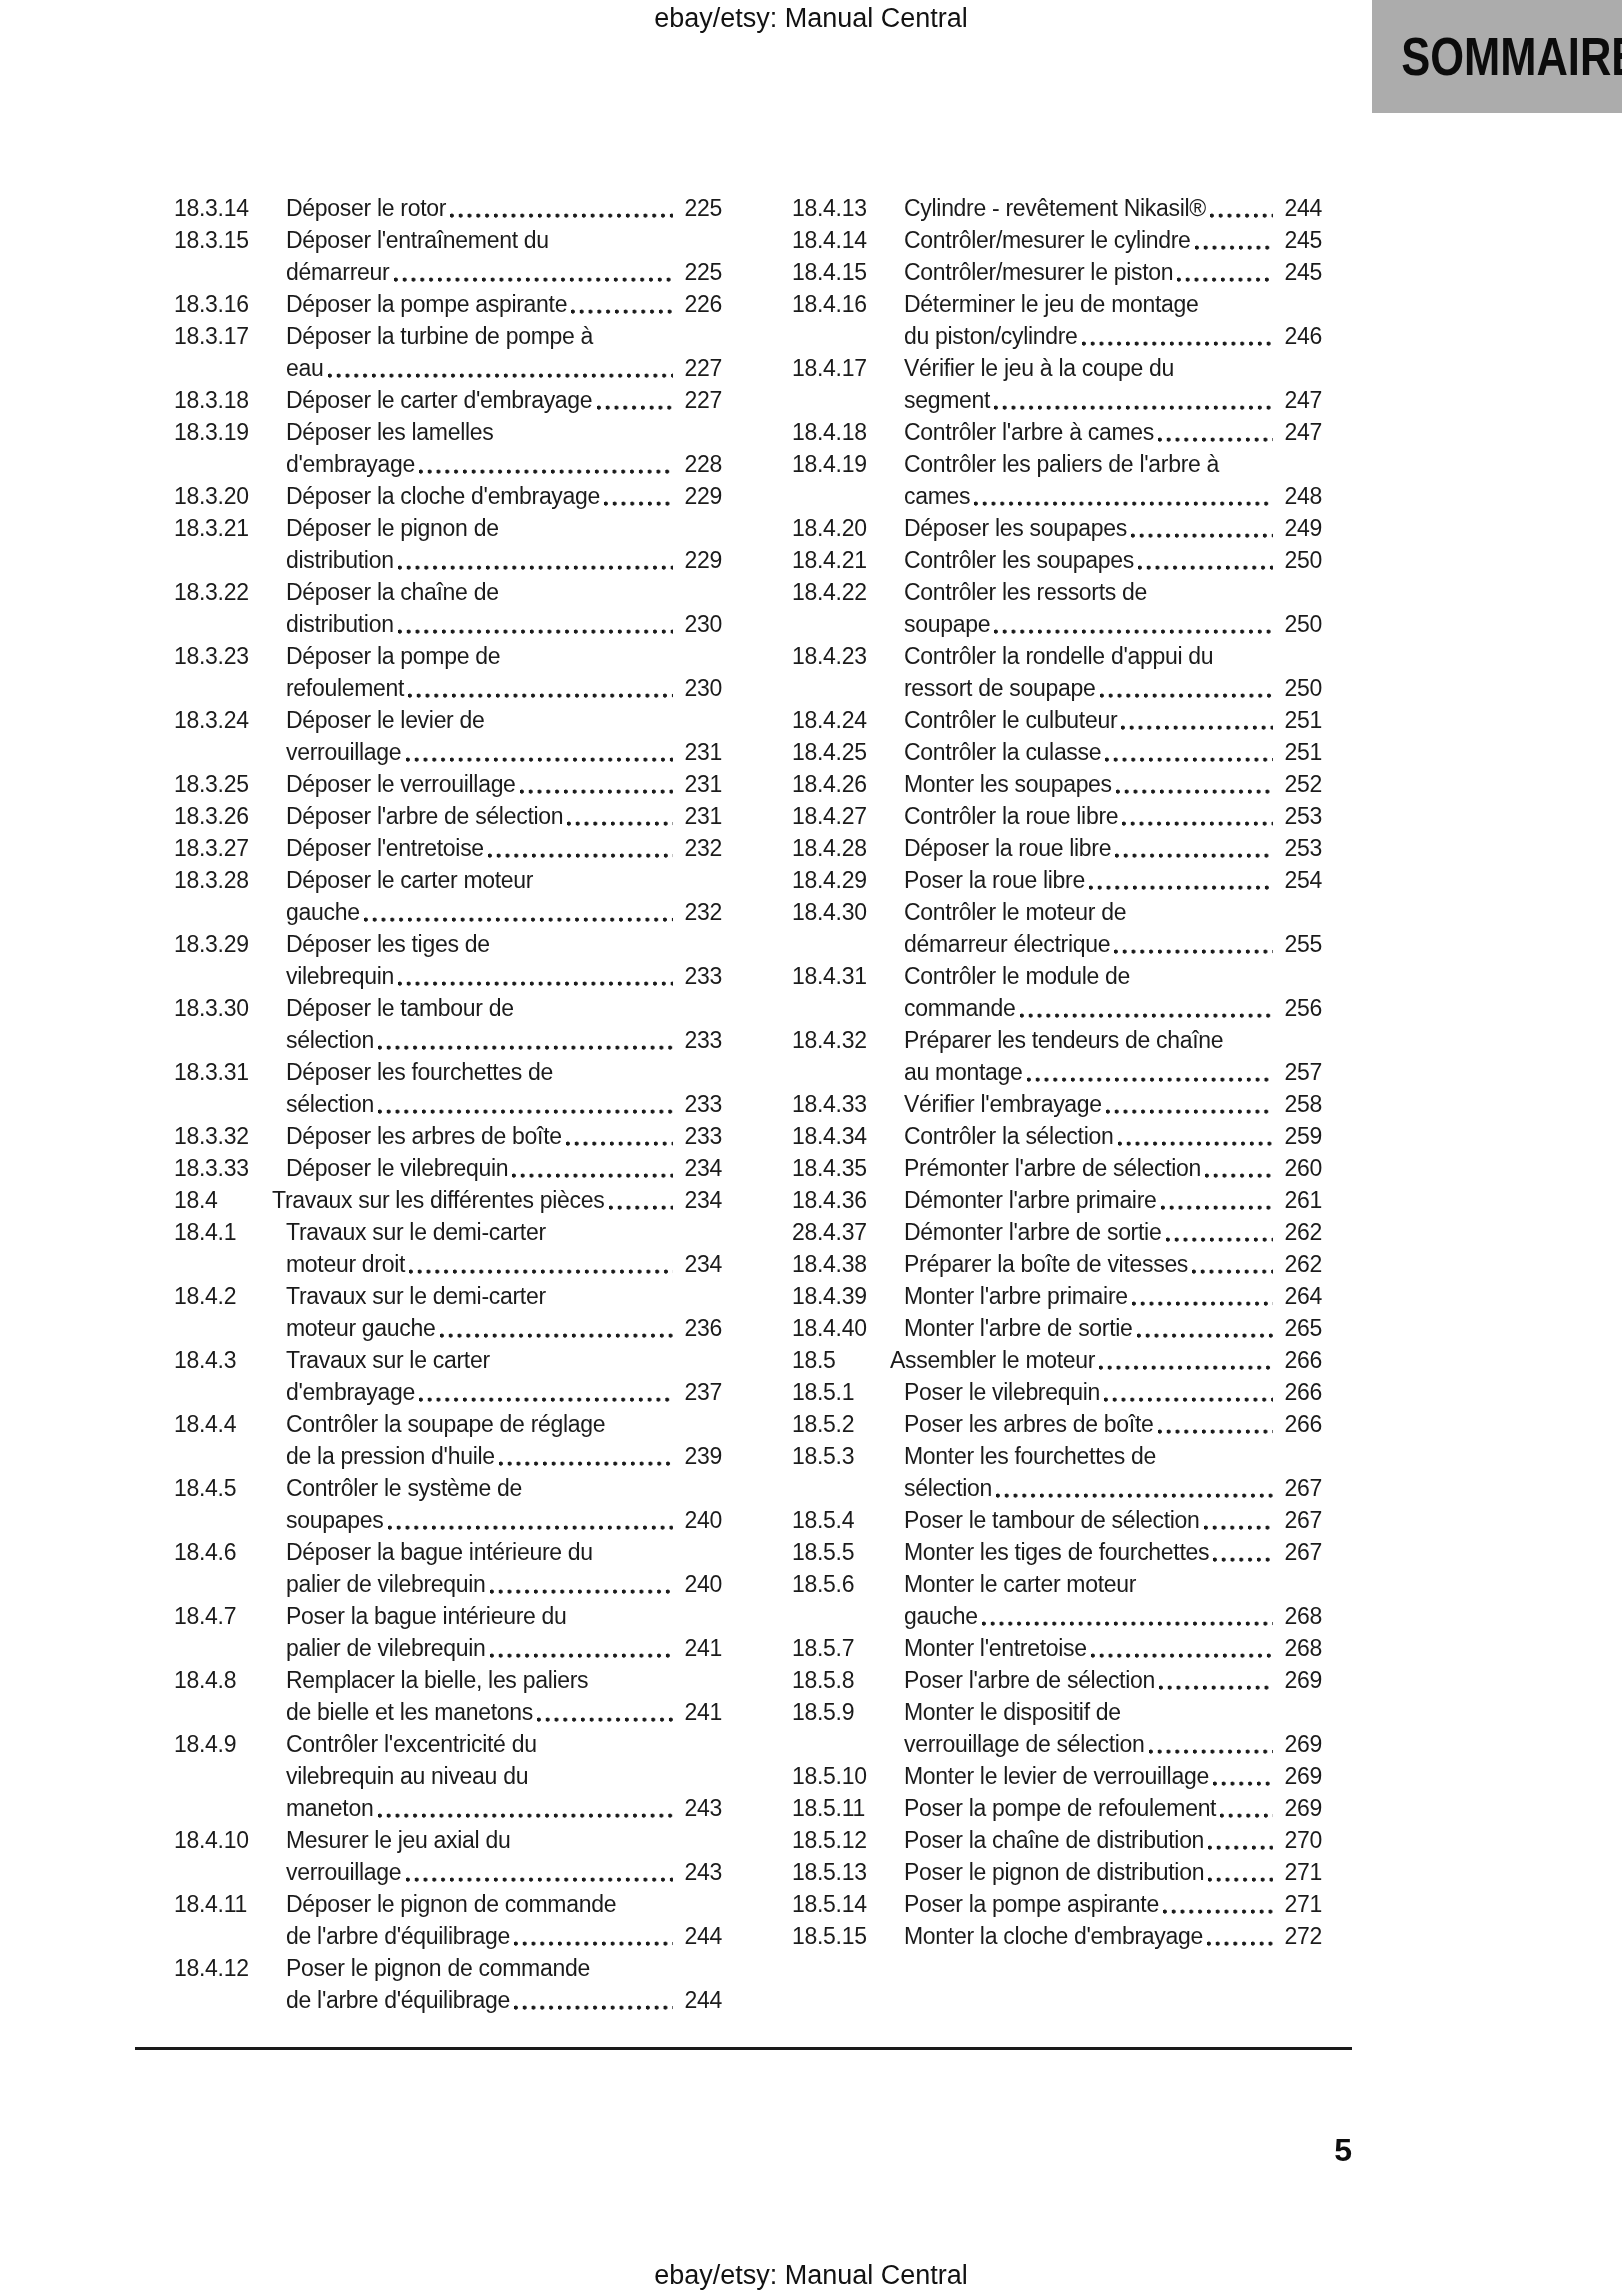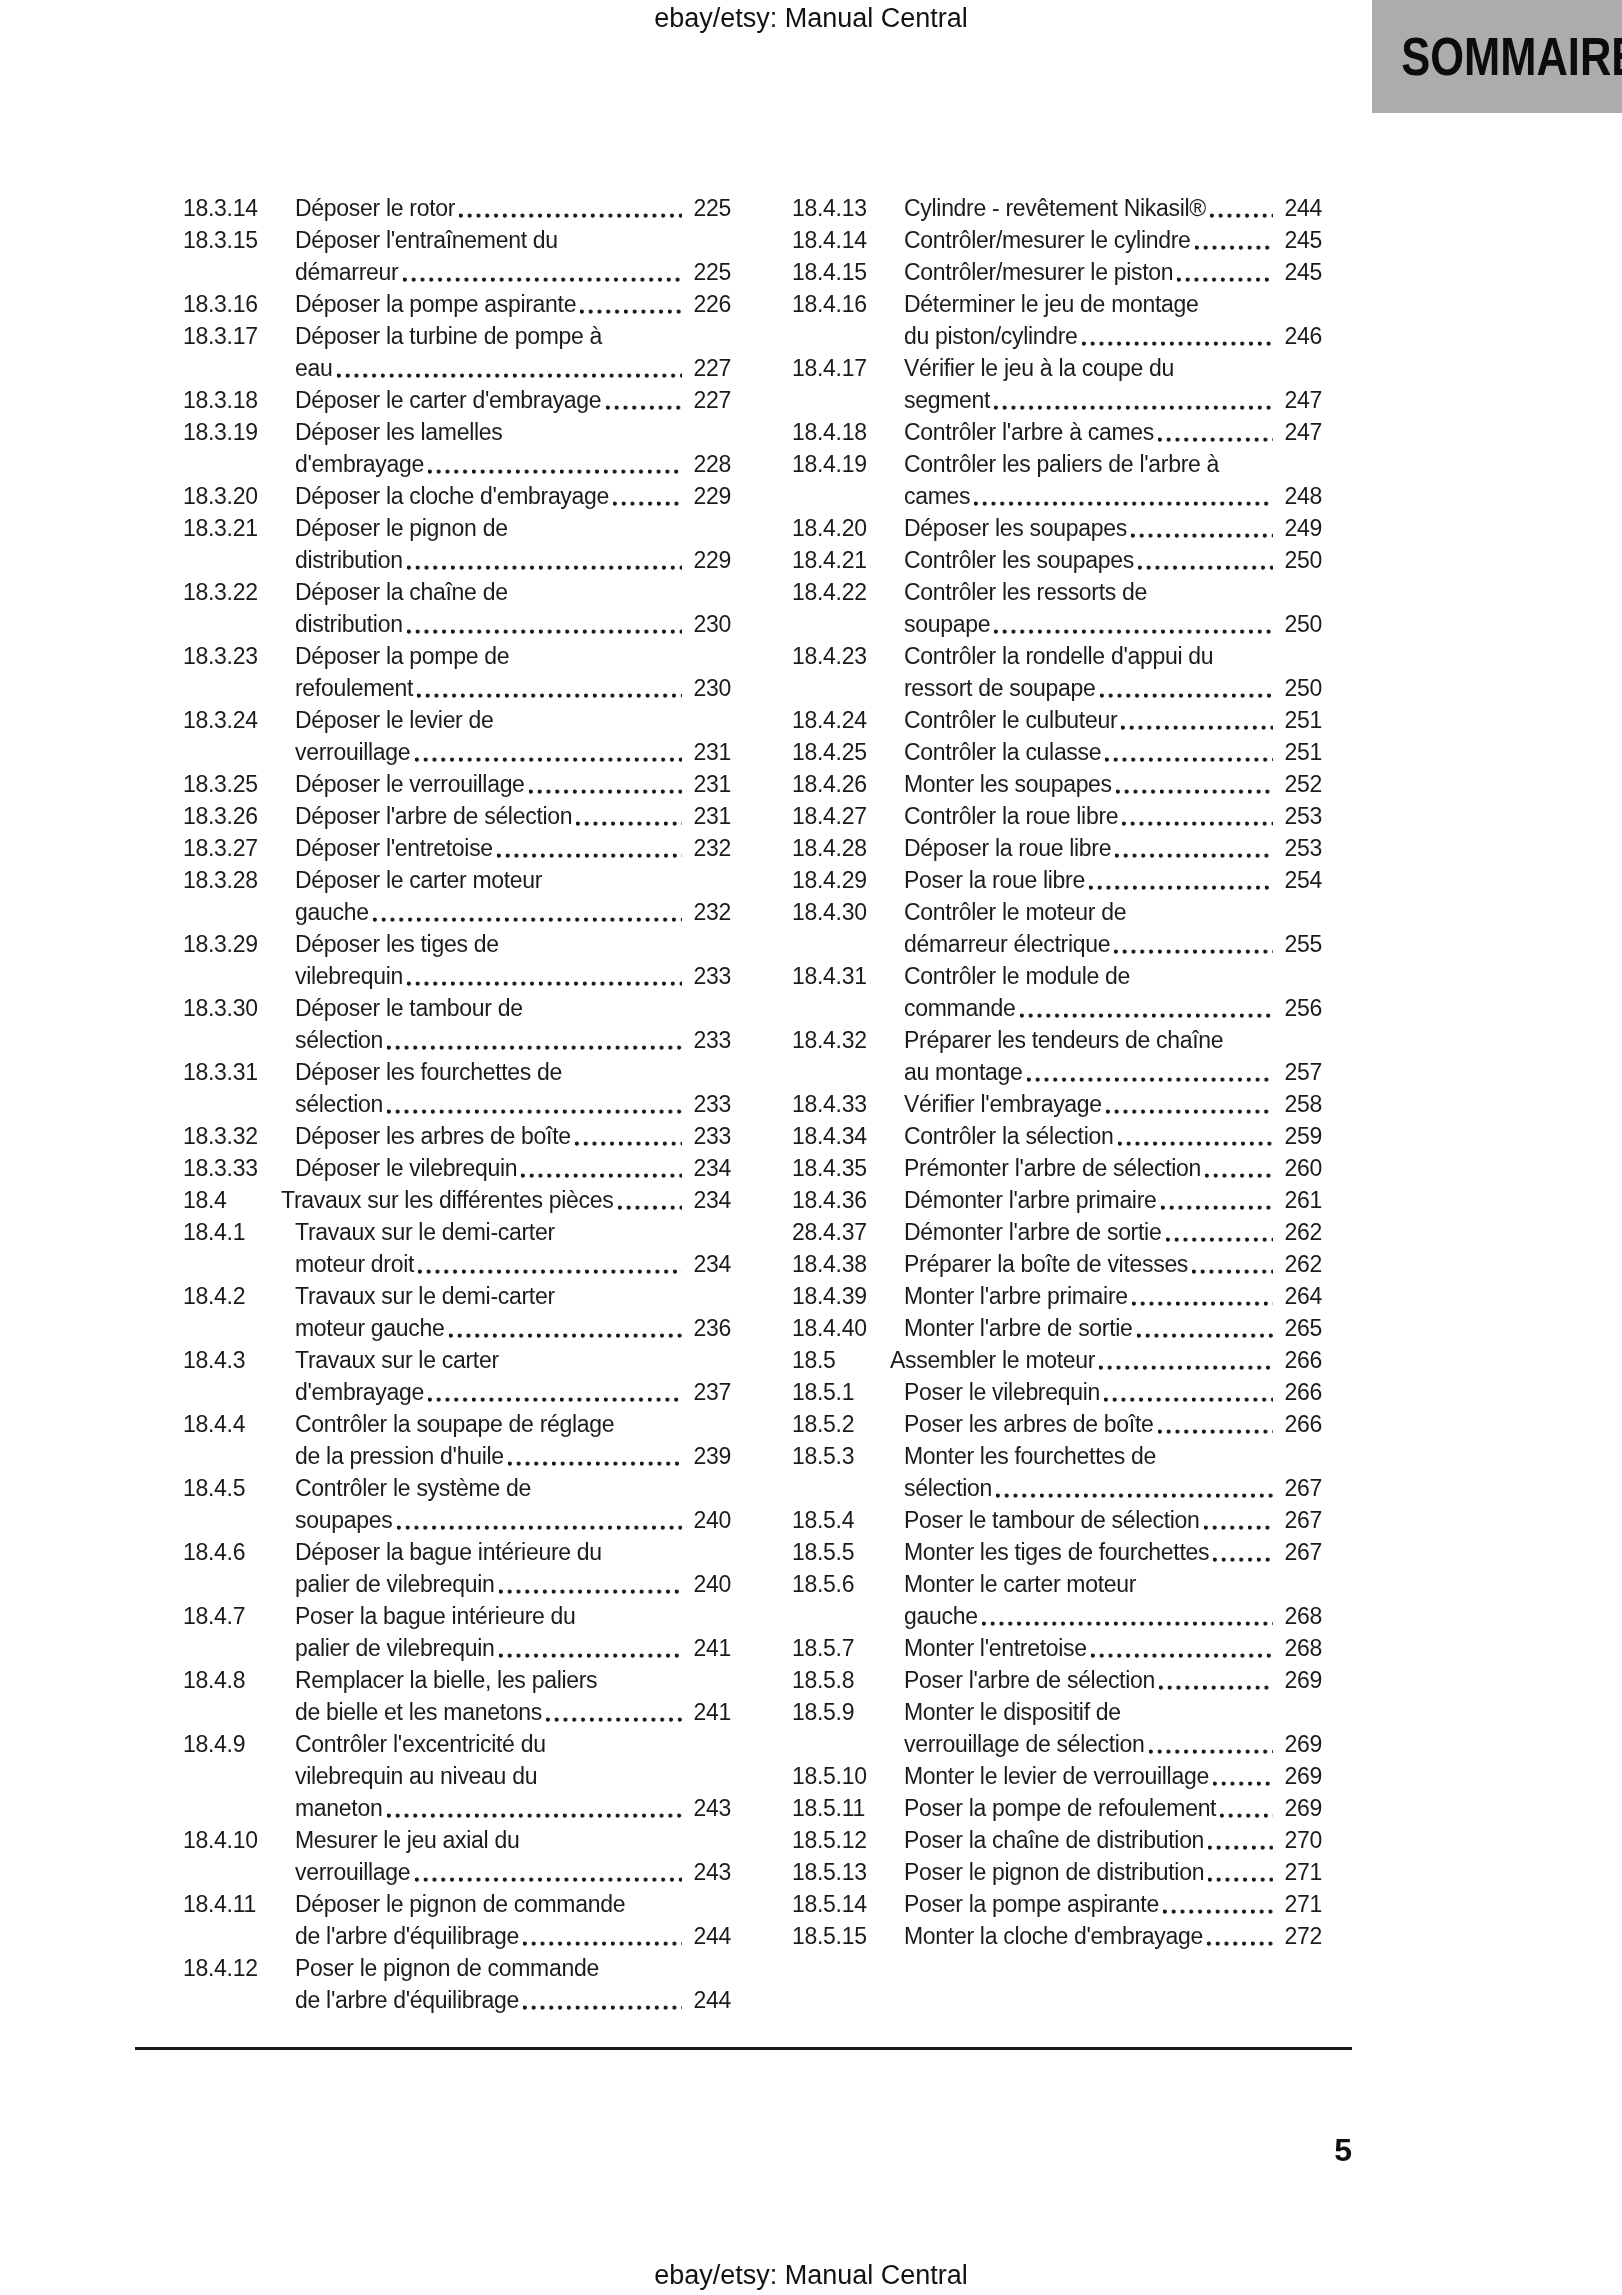--- a/index.html
+++ b/index.html
@@ -14,21 +14,21 @@
   }
   .banner{
     position:absolute;left:1324px;top:0;width:298px;height:113px;
     background:#acacac;display:flex;align-items:center;justify-content:center;margin-left:48px;
   }
   .banner-label{
     font-size:53px;font-weight:700;color:#0c0c0c;
     transform:scaleX(.82);transform-origin:center;white-space:nowrap;
   }
   .col{position:absolute;top:192px}
-  .col-left{left:183px;width:548px}
+  .col-left{left:174px;width:548px}
   .col-right{left:792px;width:530px}
   .row{
     display:flex;align-items:baseline;height:32px;line-height:32px;
     font-size:23px;letter-spacing:-0.3px;white-space:nowrap;overflow:hidden;
   }
   .num{flex:none;width:112px}
   .entry.section .num{width:98px}
   .txt{flex:none}
   .dots{
     flex:1 1 auto;min-width:6.7px;height:5.8px;align-self:flex-end;

